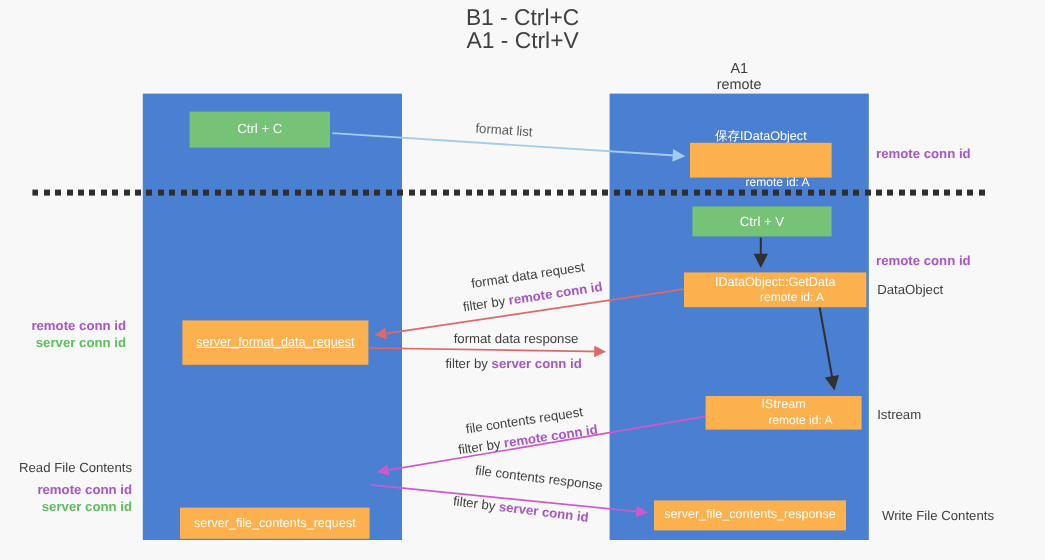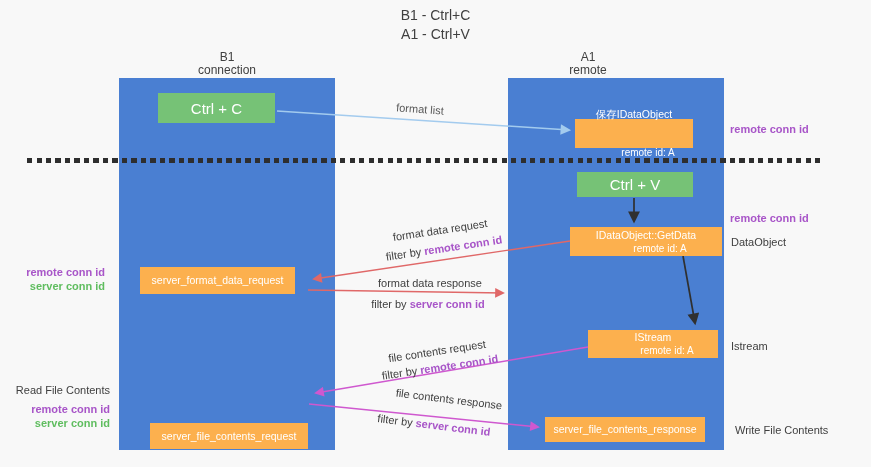--- a/index.html
+++ b/index.html
@@ -3,41 +3,41 @@
 <meta charset="utf-8">
 <style>
   * { margin:0; padding:0; box-sizing:border-box; }
   html,body { background:#f8f8f8; }
   body { font-family:"Liberation Sans", sans-serif; }
   .canvas {
     position:relative; width:871px; height:467px; background:#f8f8f8;
     overflow:hidden; color:#3d3d3d;
   }
   .title { position:absolute; left:0; right:0; top:6px; text-align:center;
-           font-size:14px; color:#404040; line-height:19px; }
+           font-size:19px; color:#404040; line-height:19px; }
   .col-header { position:absolute; text-align:center; font-size:12px;
                 color:#404040; line-height:13px; width:216px; }
   .col-header.left { left:119px; top:51px; }
-  .col-header.right { left:480px; top:51px; }
+  .col-header.right { left:508px; top:51px; }
   .column { position:absolute; top:78px; width:216px; height:372px; background:#4a7fd2; }
   .column.left { left:119px; }
   .column.right { left:508px; }
   .divider { position:absolute; left:27px; top:158px; width:798px; height:5px;
              background:repeating-linear-gradient(90deg, #2e2e2e 0 5px, transparent 5px 9.5px); }
   svg.arrows { position:absolute; left:0; top:0; pointer-events:none; }
   .node { position:absolute; display:flex; flex-direction:column; align-items:center;
           justify-content:center; color:#fff; text-align:center; }
-  .node.green { background:#76c276; font-size:15px; }
+  .node.green { background:#76c276; font-size:11px; }
   .node.orange { background:#fcb04e; font-size:10.5px; line-height:13px; }
   .node .l2 { font-size:10px;padding-left:28px; }
   .n-ctrl-c  { left:158px; top:93px;  width:117px; height:30px; }
   .n-save    { left:575px; top:119px; width:118px; height:29px; font-size:10px;gap:25px; }
   .n-ctrl-v  { left:577px; top:172px; width:116px; height:25px;align-items:center; }
   .n-getdata { left:570px; top:227px; width:152px; height:29px; font-size:10px; }
-  .n-sfdreq  { left:140px; top:267px; width:155px; height:27px; }
+  .n-sfdreq  { left:152px; top:267px; width:155px; height:37px;text-decoration:underline; }
   .n-sfdresp { left:510px; top:281px; width:155px; height:27px; }
   .n-istream { left:588px; top:330px; width:130px; height:28px; }
   .n-sfcreq  { left:150px; top:383px; width:158px; height:26px;margin-top:40px; }
   .n-sfcresp { left:545px; top:417px; width:160px; height:25px; }
   .side-label { position:absolute; font-size:11px; white-space:nowrap; }
   .purple { color:#a855c8; font-weight:bold; }
   .greentxt { color:#5fbd5f; font-weight:bold; }
   .darktxt { color:#404040; }
   .lbl-right-remote1 { left:730px; top:123px; }
   .lbl-right-remote2 { left:730px; top:212px; }
@@ -55,24 +55,20 @@
 </head>
 <body>
 
 <div class="canvas">
 
   <div class="title">
     <div>B1 - Ctrl+C</div>
     <div>A1 - Ctrl+V</div>
   </div>
 
-  <div class="col-header left">
-    <div>B1</div>
-    <div>connection</div>
-  </div>
   <div class="col-header right">
     <div>A1</div>
     <div>remote</div>
   </div>
 
   <div class="column left"></div>
   <div class="column right"></div>
 
   <div class="divider"></div>
 

